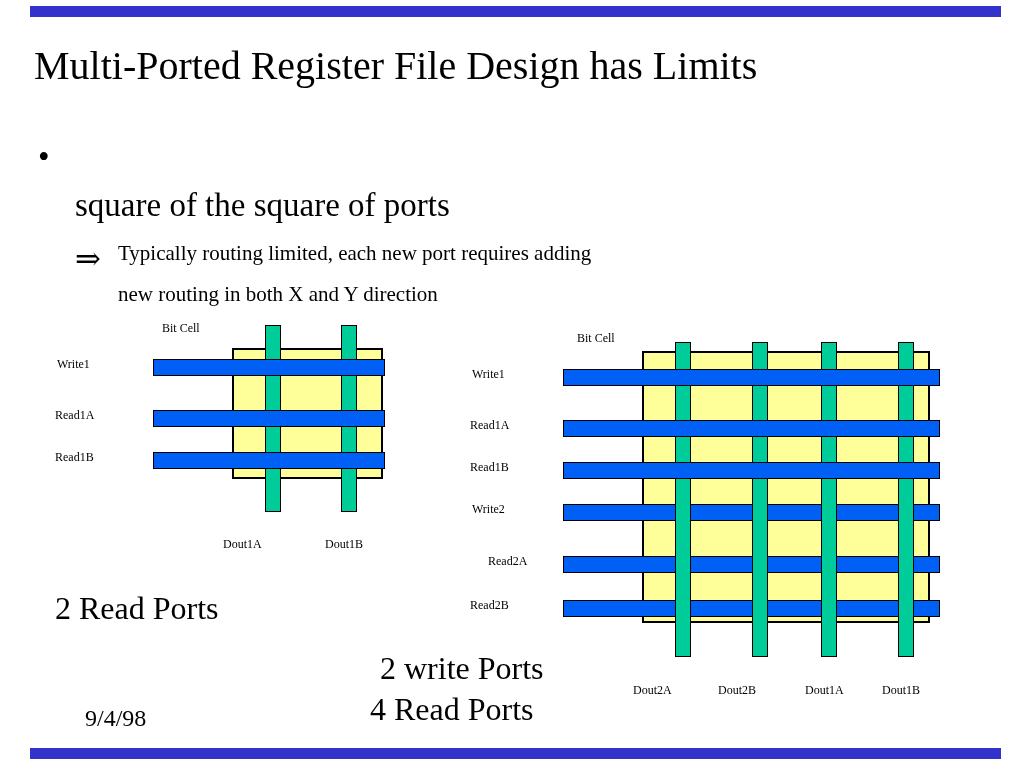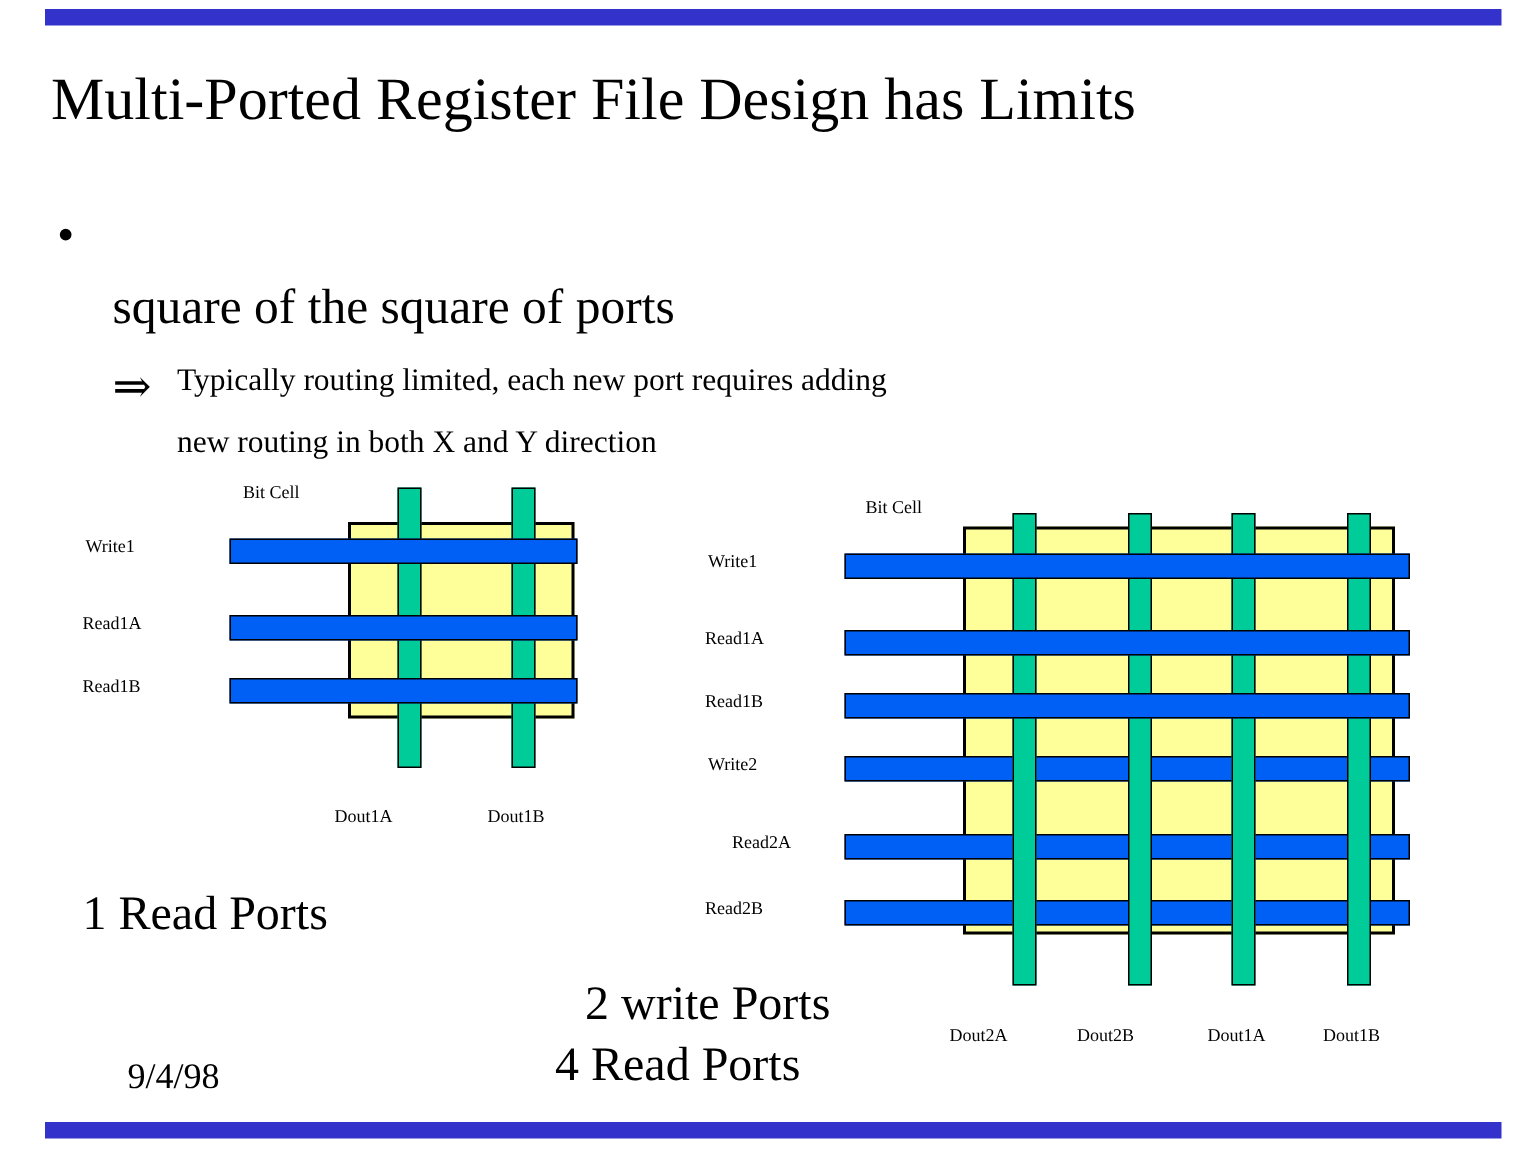--- a/index.html
+++ b/index.html
@@ -60,21 +60,21 @@
   <div class="hbar z-over" style="left:153px; top:410px; width:232px;"></div>
   <div class="hbar z-over" style="left:153px; top:452px; width:232px;"></div>
 
   <span class="abs small-label" style="left:57px; top:357px;">Write1</span>
   <span class="abs small-label" style="left:55px; top:408px;">Read1A</span>
   <span class="abs small-label" style="left:55px; top:450px;">Read1B</span>
 
   <span class="abs small-label" style="left:223px; top:537px;">Dout1A</span>
   <span class="abs small-label" style="left:325px; top:537px;">Dout1B</span>
 
-  <span class="abs summary" style="left:55px; top:590px;">1 Read Ports</span>
+  <span class="abs summary" style="left:55px; top:590px;">2 Read Ports</span>
 
   <span class="abs small-label" style="left:577px; top:331px;">Bit Cell</span>
 
   <div class="cell" style="left:642px; top:351px; width:288px; height:272px;"></div>
 
   <div class="vbar" style="left:675px; top:342px; height:315px;"></div>
   <div class="vbar" style="left:752px; top:342px; height:315px;"></div>
   <div class="vbar" style="left:821px; top:342px; height:315px;"></div>
   <div class="vbar" style="left:898px; top:342px; height:315px;"></div>
 
@@ -90,18 +90,18 @@
   <span class="abs small-label" style="left:470px; top:460px;">Read1B</span>
   <span class="abs small-label" style="left:472px; top:502px;">Write2</span>
   <span class="abs small-label" style="left:488px; top:554px;">Read2A</span>
   <span class="abs small-label" style="left:470px; top:598px;text-align:center;">Read2B</span>
 
   <span class="abs small-label" style="left:633px; top:683px;">Dout2A</span>
   <span class="abs small-label" style="left:718px; top:683px;">Dout2B</span>
   <span class="abs small-label" style="left:805px; top:683px;">Dout1A</span>
   <span class="abs small-label" style="left:882px; top:683px;">Dout1B</span>
 
-  <span class="abs summary" style="left:390px; top:650px;">2 write Ports</span>
+  <span class="abs summary" style="left:380px; top:650px;">2 write Ports</span>
   <span class="abs summary" style="left:370px; top:691px;">4 Read Ports</span>
 
   <span class="abs date" style="left:85px; top:705px;">9/4/98</span>
 
 </div>
 
 </body></html>

